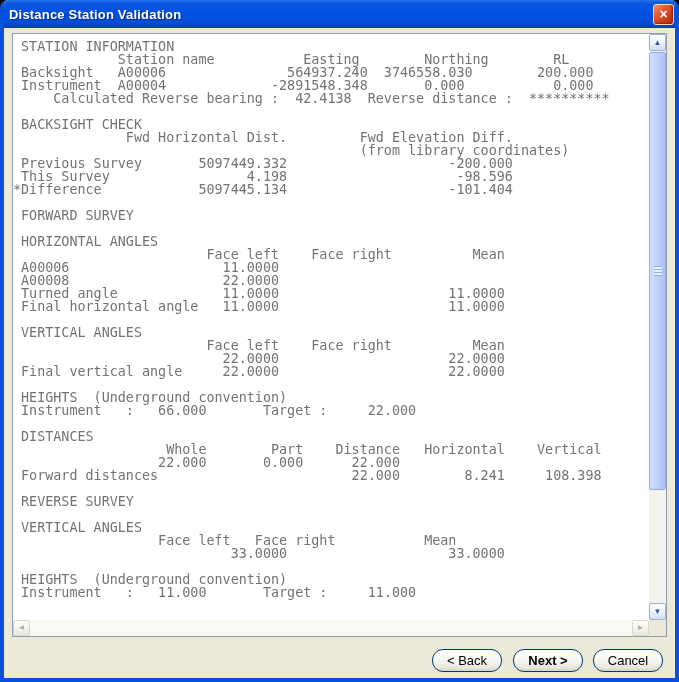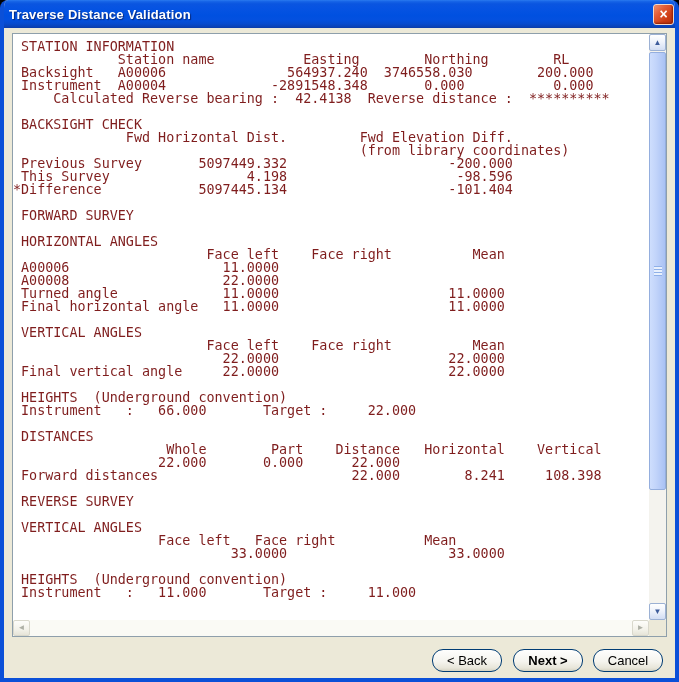--- a/index.html
+++ b/index.html
@@ -29,21 +29,21 @@
     box-shadow:inset -1px -1px 2px #8C1F05;cursor:default;padding:0;
   }
   .panel{
     position:absolute;left:8px;top:33px;width:655px;height:604px;
     background:#FFFFFF;border:1px solid #8E9FAB;
   }
   .report{
     position:absolute;left:0;top:0;margin:0;padding:6px 0 0 0;
     width:636px;height:586px;overflow:hidden;
     font-family:"DejaVu Sans Mono","Liberation Mono",monospace;
-    font-size:13.4px;line-height:13px;color:#7f1d1d;
+    font-size:13.4px;line-height:13px;color:#737373;
   }
   
   .vscroll{position:absolute;right:0;top:0;width:17px;height:586px;background:#F4F3EE;}
   .sb-btn{
     width:17px;height:17px;display:flex;align-items:center;justify-content:center;
     background:linear-gradient(180deg,#FFFFFF 0%,#EFF3FB 45%,#D2DDF3 100%);
     border:1px solid #9CB1D4;border-radius:2px;color:#3C5B9B;font-size:8px;line-height:8px;
   }
   .vscroll .up{position:absolute;top:0;left:0;}
   .vscroll .down{position:absolute;bottom:0;left:0;}
@@ -78,21 +78,21 @@
   .btn-back{left:428px;}
   .btn-next{left:509px;font-weight:bold;}
   .btn-cancel{left:589px;text-align:center;}
 </style>
 </head>
 <body>
 
 <div class="window">
 
   <div class="titlebar">
-    <span class="title">Traverse Distance Validation</span>
+    <span class="title">Distance Station Validation</span>
     <button class="close-btn"><span>×</span></button>
   </div>
 
   <div class="panel">
     <pre class="report"> STATION INFORMATION
              Station name           Easting        Northing        RL
  Backsight   A00006               564937.240  3746558.030        200.000
  Instrument  A00004             -2891548.348       0.000           0.000
      Calculated Reverse bearing :  42.4138  Reverse distance :  **********
 

